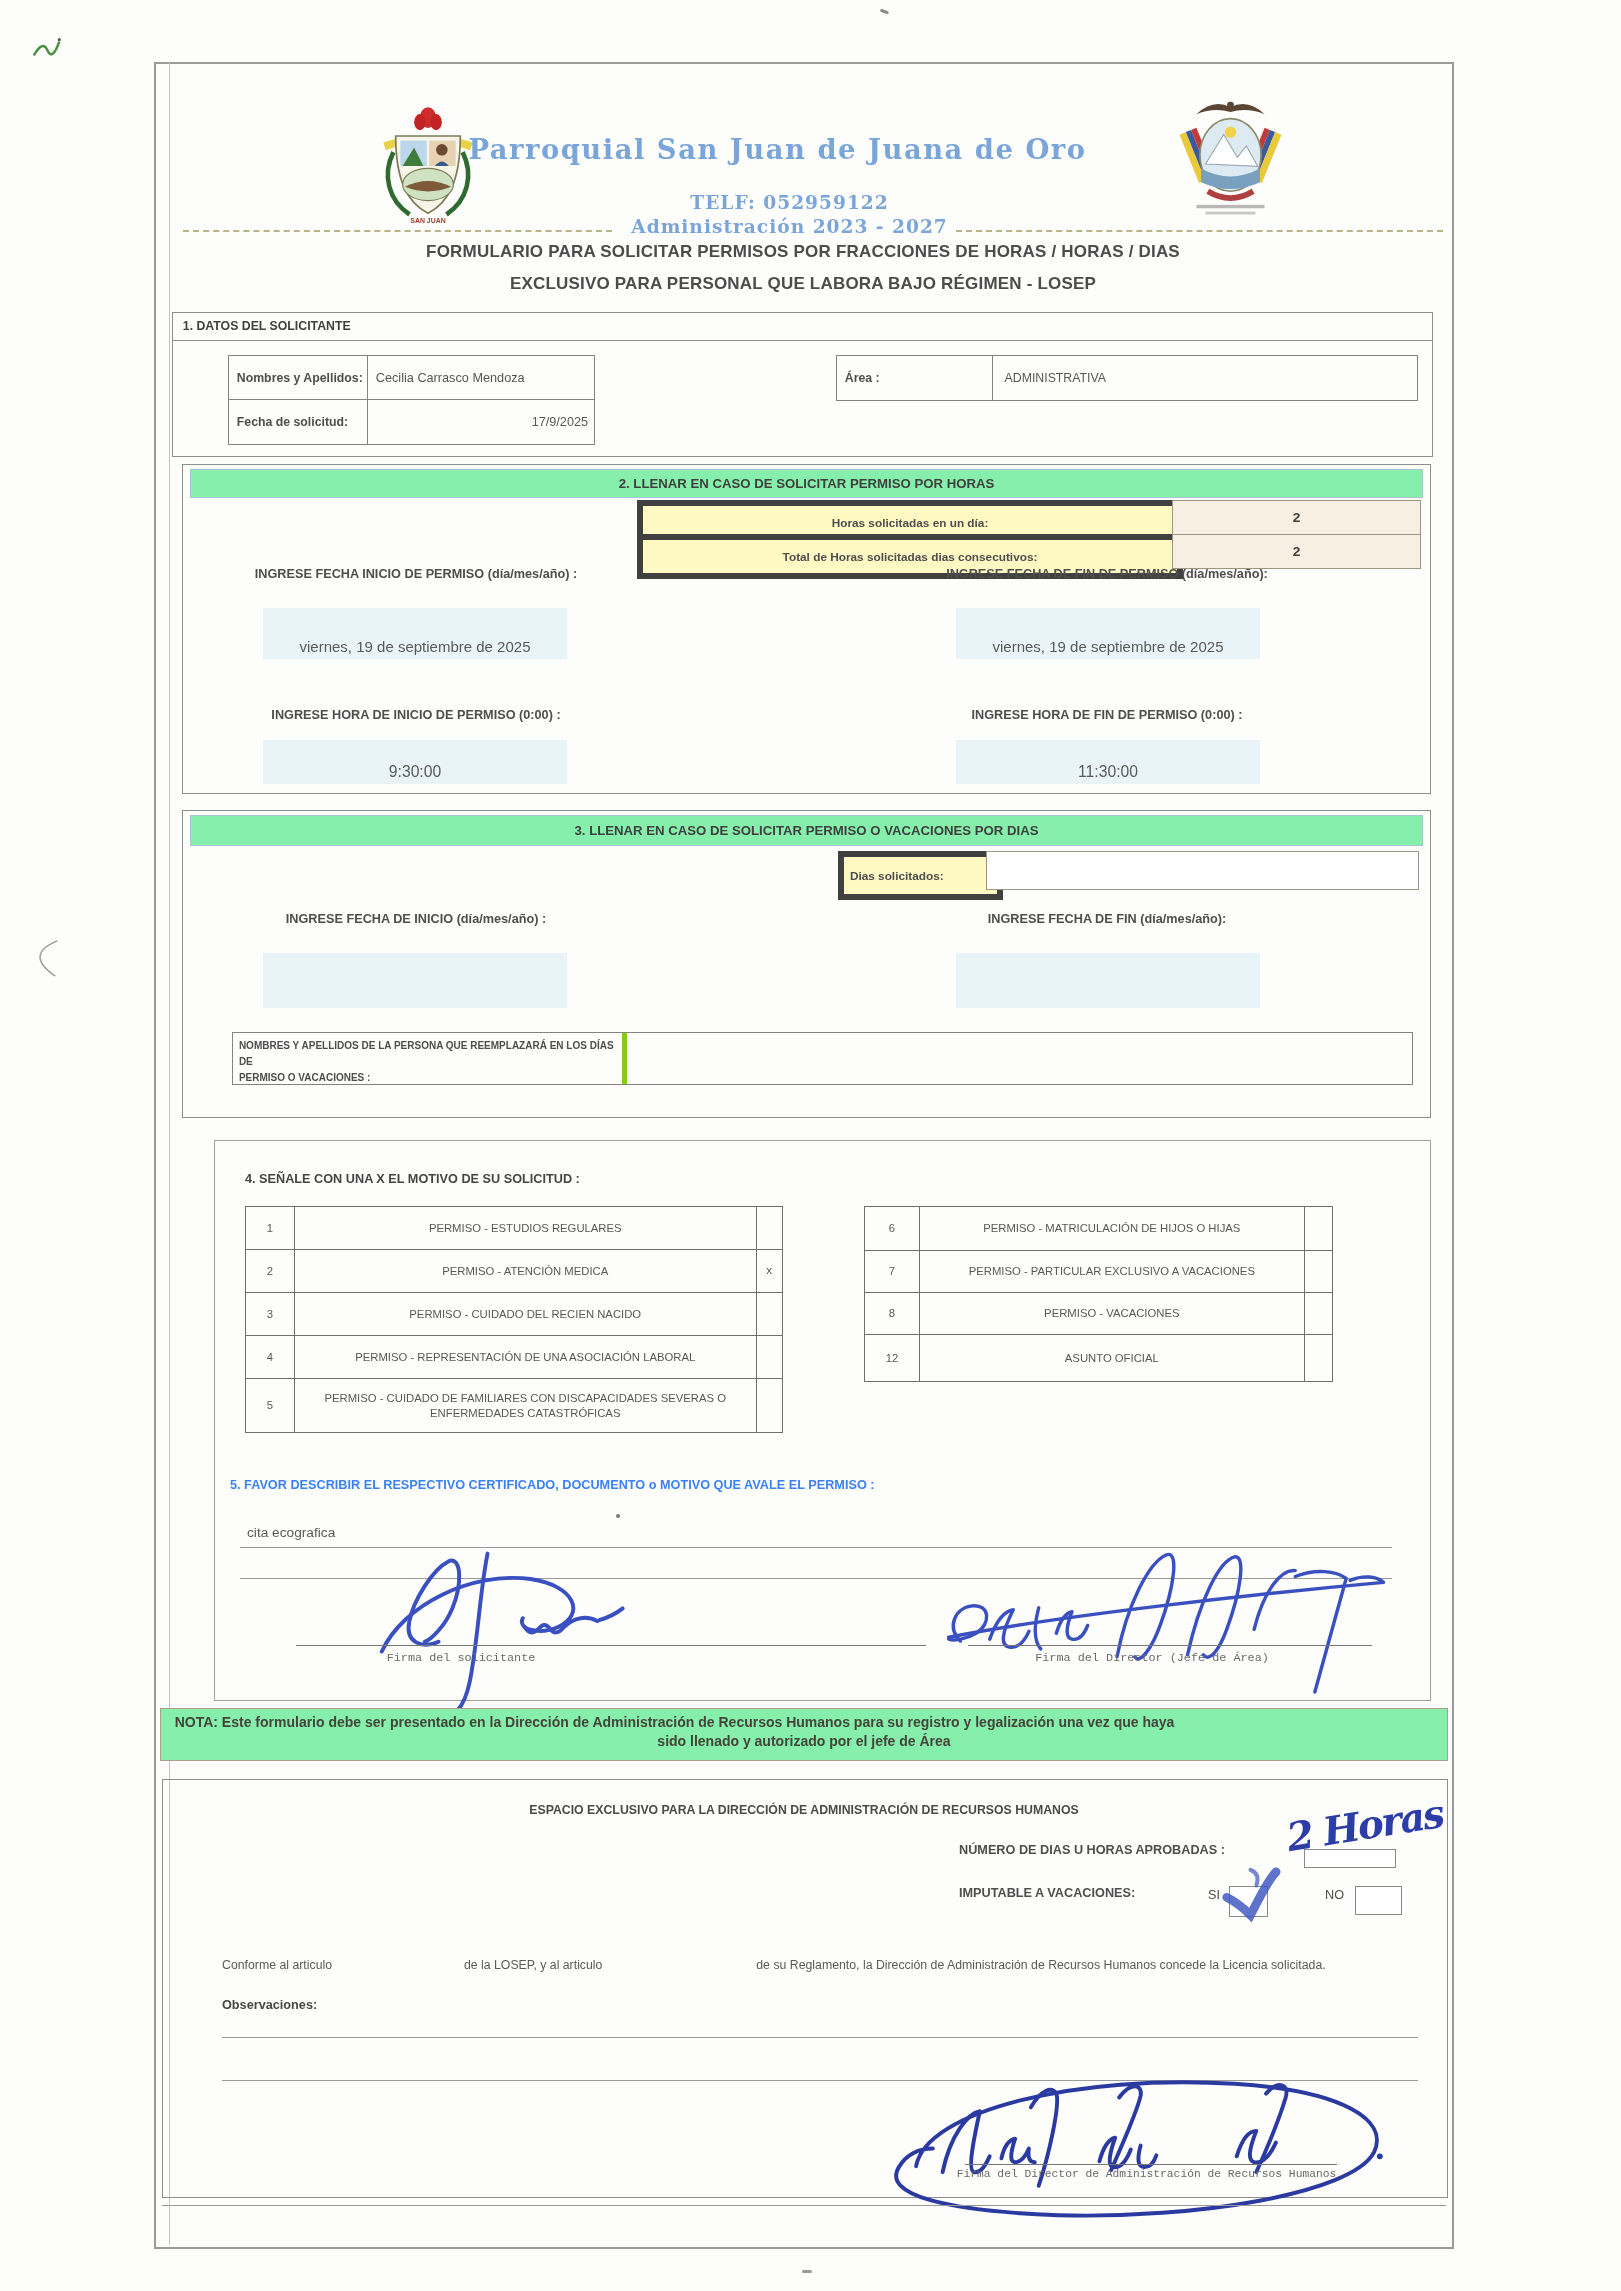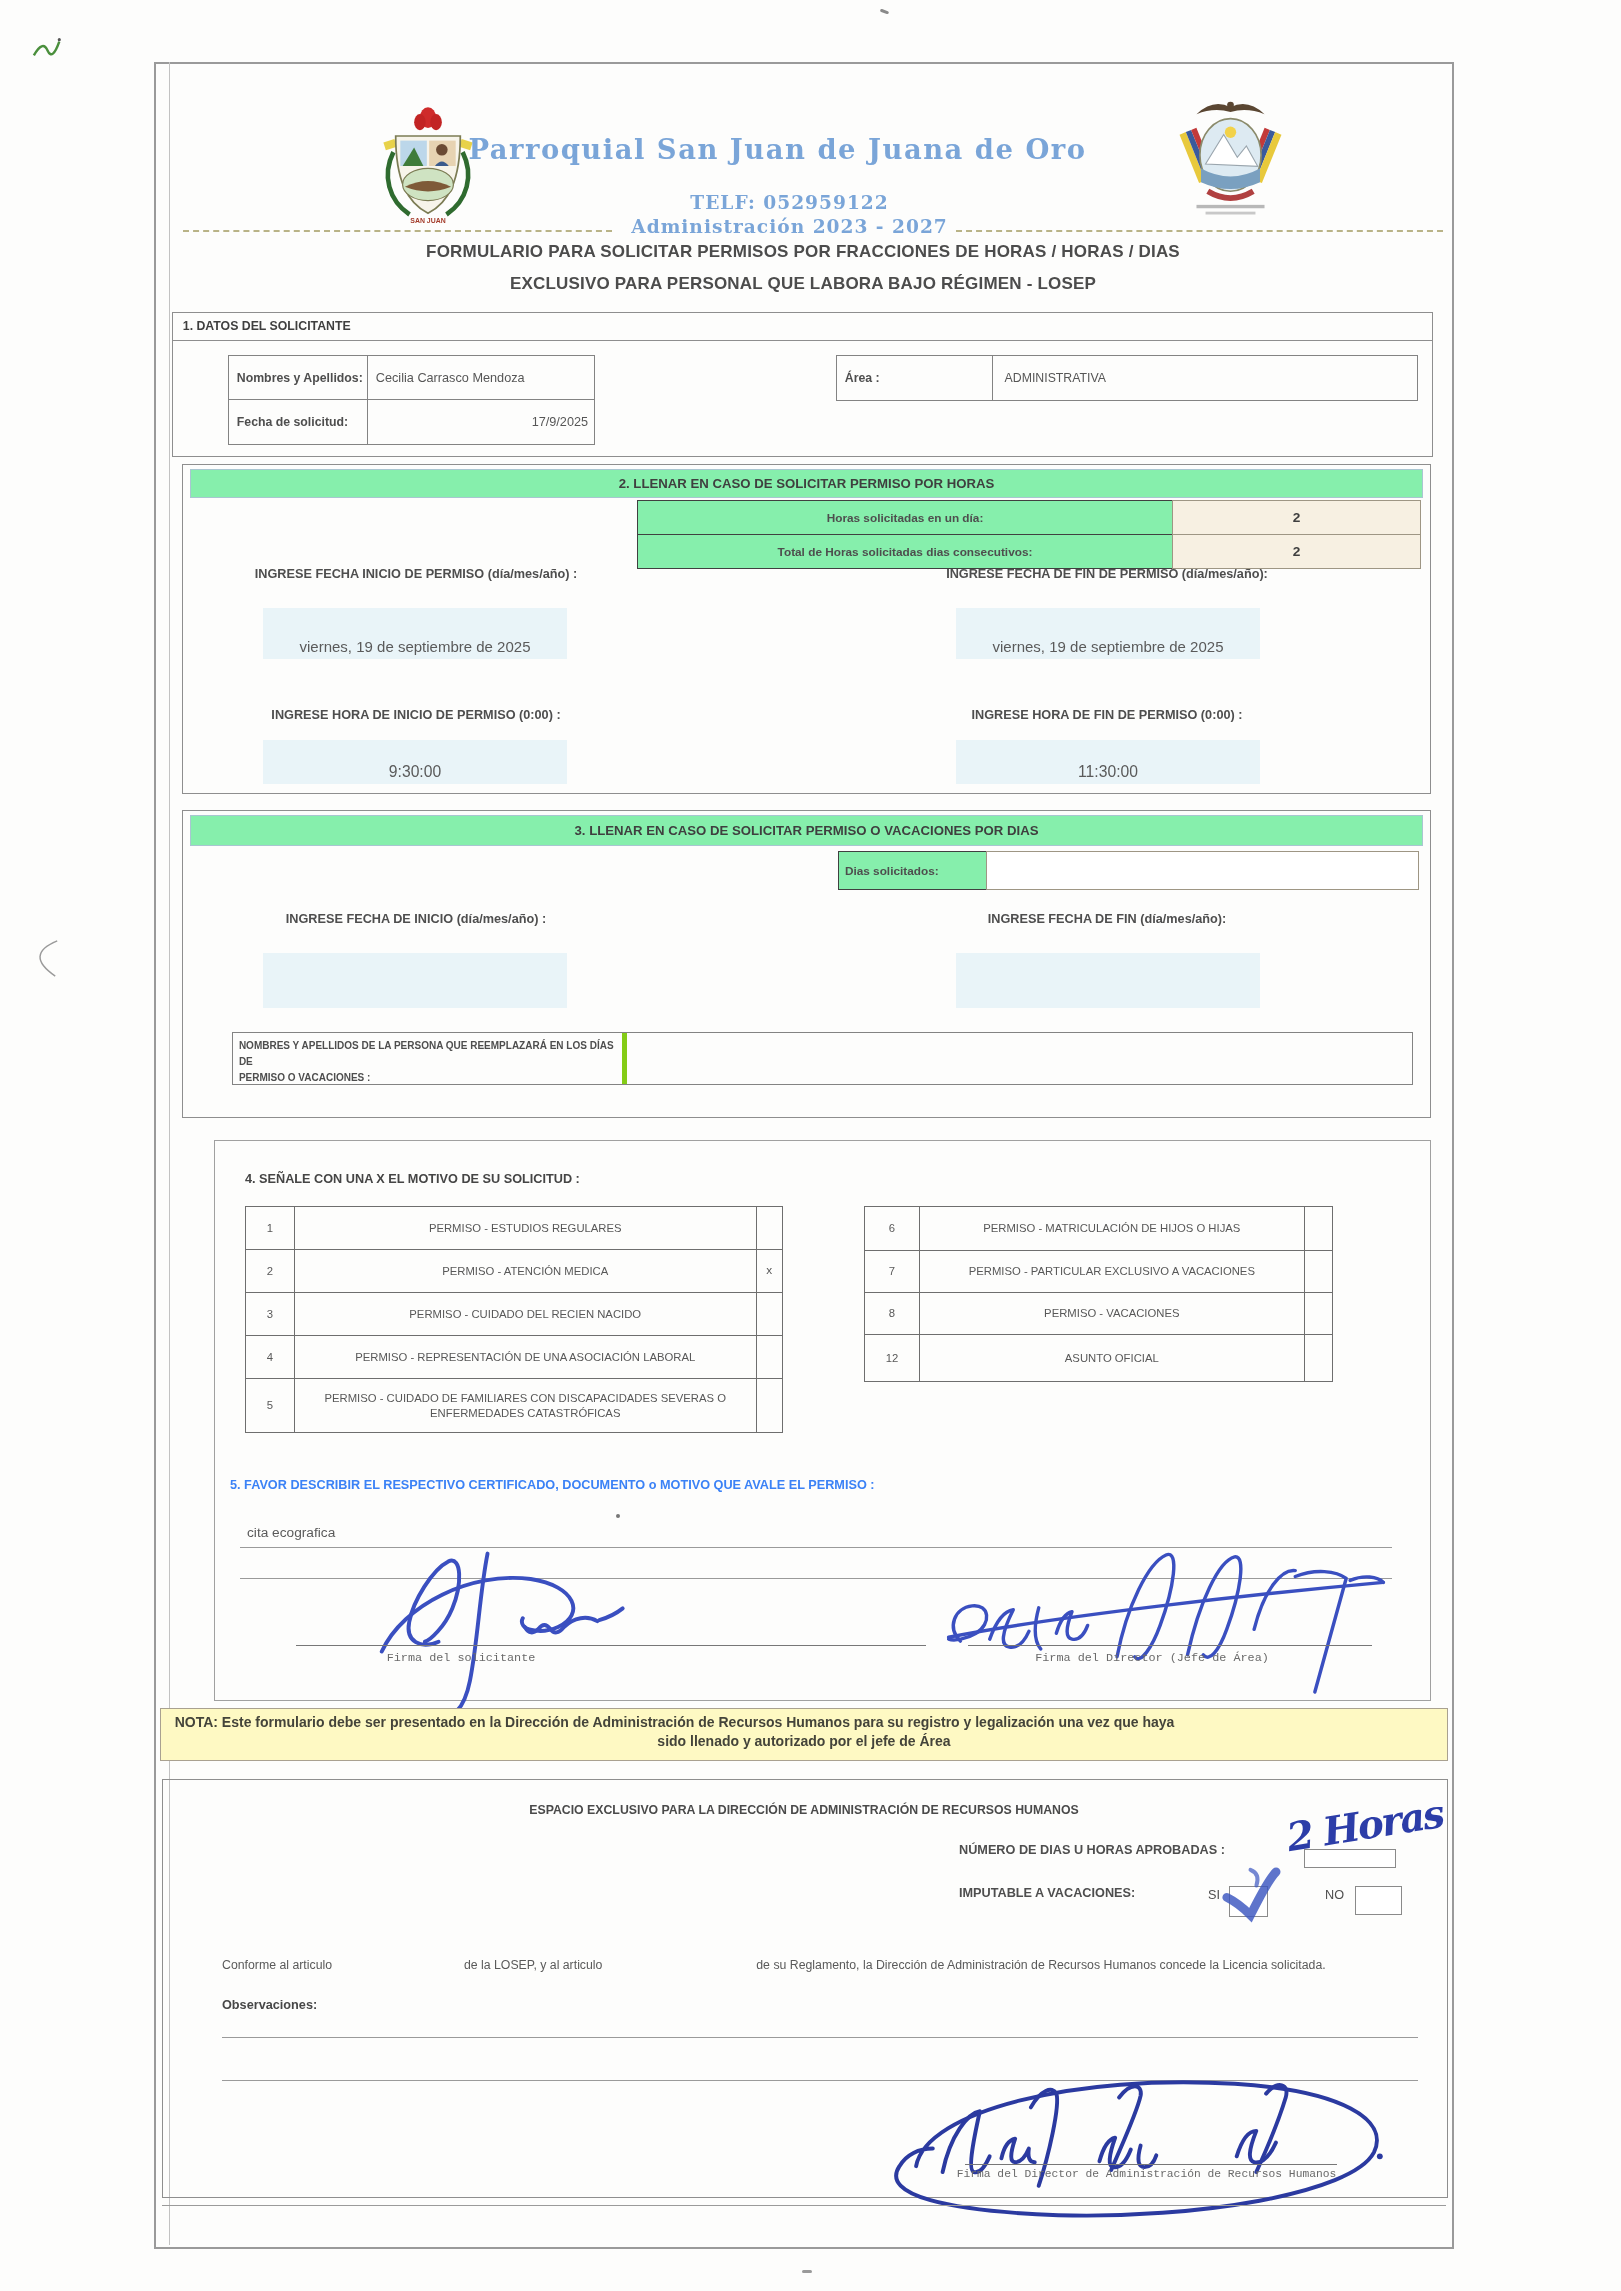--- a/index.html
+++ b/index.html
@@ -15,21 +15,21 @@
   .dash-sep{position:absolute;border-top:2px dashed #b9b387;}
 
   
   .form-title{position:absolute;left:154px;width:1298px;text-align:center;
               font-weight:bold;color:#4c4c4c;font-size:17px;letter-spacing:0.2px;}
 
   
   .boxed{position:absolute;border:1.5px solid #8e8e8e;background:transparent;}
   .sec-band{position:absolute;background:#86efac;border:1px solid #a9c6d1;
             text-align:center;font-weight:bold;font-size:13.2px;color:#3f3f3f;}
-  .beige{background:#86efac;border:1px solid #404040;}
+  .beige{background:#fef9c3;border:6px solid #404040;}
   .beige-val{background:#f7f0e2;border:1px solid #9e9684;}
   .bluefield{position:absolute;background:#e9f4f8;display:flex;align-items:flex-end;justify-content:center;
              color:#5a5a5a;}
   .lbl-bold{position:absolute;font-weight:bold;color:#4e4e4e;font-size:12.7px;text-align:center;}
   .cell-lbl{font-weight:bold;font-size:12.3px;color:#4e4e4e;display:flex;align-items:center;padding-left:7.8px;}
   .cell-val{font-size:12.7px;color:#565656;display:flex;align-items:center;padding-left:7.8px;}
 
   
   .ftab{position:absolute;display:grid;grid-template-columns:139px 1fr;grid-auto-rows:44px;
         border:1.5px solid #838383;}
@@ -42,21 +42,21 @@
   .mtab>div{border-right:1px solid #6e6e6e;border-bottom:1px solid #6e6e6e;
             display:flex;align-items:center;justify-content:center;text-align:center;
             font-size:11.3px;color:#585858;line-height:1.3;padding:0 5.9px;}
   .mtab>div:nth-child(3n){border-right:none;}
   .mtab>div.lastrow{border-bottom:none;}
 
   .hline{position:absolute;border-top:1.5px solid #8a8a8a;}
   .caption{position:absolute;text-align:center;font-size:11.8px;color:#6a6a6a;font-family:Liberation Mono, monospace;}
   .ink{stroke:#3a4fc0;fill:none;stroke-linecap:round;stroke-linejoin:round;}
 
-  .nota-box{position:absolute;background:#fef9c3;border:1px solid #a9a190;color:#44443a;
+  .nota-box{position:absolute;background:#86efac;border:1px solid #a9a190;color:#44443a;
             font-weight:bold;font-size:14px;}
   .hr-box{position:absolute;border:1.5px solid #8e8e8e;}
   .small-gray{font-size:12.3px;color:#5a5a5a;}
   .chkbox{position:absolute;border:1.5px solid #8a8a8a;background:#fff;}
   .handwrite{position:absolute;font-family:"DejaVu Serif",serif;font-style:italic;font-weight:bold;
              color:#2c3da8;}
 </style>
 </head>
 <body>
 

